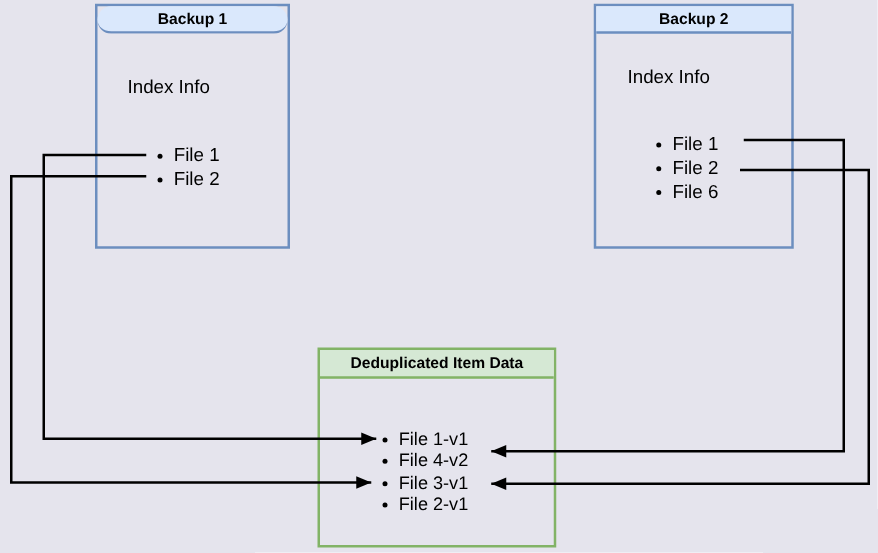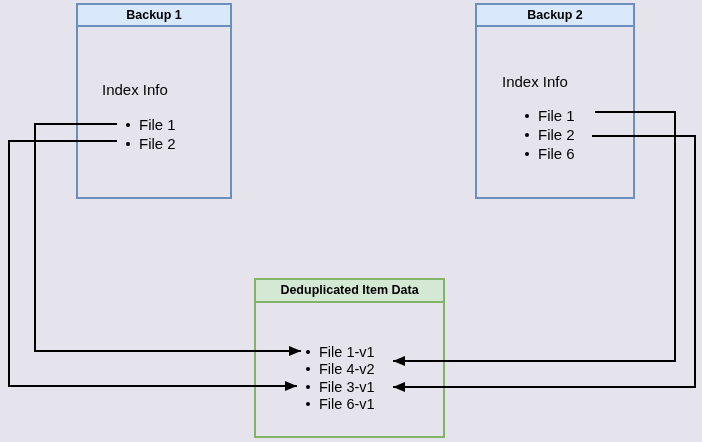--- a/index.html
+++ b/index.html
@@ -29,21 +29,20 @@
   #backup2{left:475px;top:3px;width:160px;height:196px;}
   #dedup{left:254px;top:278px;width:191px;height:160px;}
   #backup1 .hdr,#backup2 .hdr{height:20px;line-height:20px;}
   #dedup .hdr{height:21px;line-height:21px;}
 
   .index-label{
     position:absolute;
     font-size:15px;
     line-height:17px;
     white-space:nowrap;
-    margin-top:20px;
   }
   #backup1 .index-label{left:24px;top:56px;}
   #backup2 .index-label{left:25px;top:48px;}
 
   ul.file-list{
     list-style:none;
     margin:0;padding:0;
     position:absolute;
   }
   #backup1 ul.file-list{left:48px;top:110px;}
@@ -72,21 +71,21 @@
     z-index:5;
     pointer-events:none;
   }
 </style>
 </head>
 <body>
 
 <div class="canvas" style="background: rgb(229, 228, 237);">
 
   <div class="node" id="backup1" style="border-color: rgb(108, 142, 191);">
-    <div class="hdr" style="background: rgb(218, 232, 252); border-bottom-color: rgb(108, 142, 191);">Backup 1</div>
+    <div class="hdr" style="background: rgb(218, 232, 252); border-bottom-color: rgb(108, 142, 191); border-radius: 11px;">Backup 1</div>
     <div class="index-label">Index Info</div>
     <ul class="file-list">
         <li class="file-item">
           <span class="dot"></span>
           <span class="file-text">File 1</span>
         </li>
         <li class="file-item">
           <span class="dot"></span>
           <span class="file-text">File 2</span>
         </li>
@@ -122,21 +121,21 @@
         <li class="file-item">
           <span class="dot"></span>
           <span class="file-text">File 4-v2</span>
         </li>
         <li class="file-item">
           <span class="dot"></span>
           <span class="file-text">File 3-v1</span>
         </li>
         <li class="file-item">
           <span class="dot"></span>
-          <span class="file-text">File 6-v1</span>
+          <span class="file-text">File 2-v1</span>
         </li>
       </ul>
   </div>
 
   <svg class="connectors" viewBox="0 0 702 442">
       <defs>
         <marker id="arrowhead" markerUnits="userSpaceOnUse" markerWidth="14" markerHeight="12" refX="13" refY="6" orient="auto">
           <path d="M1,1 L13,6 L1,11 Z" fill="#000000"></path>
         </marker>
       </defs>

